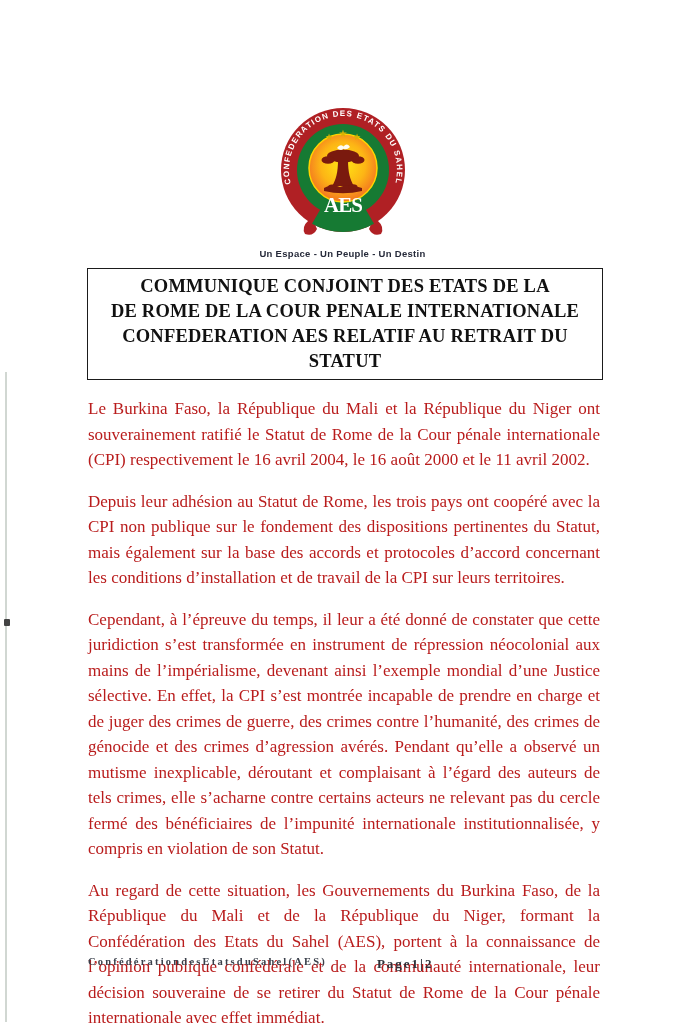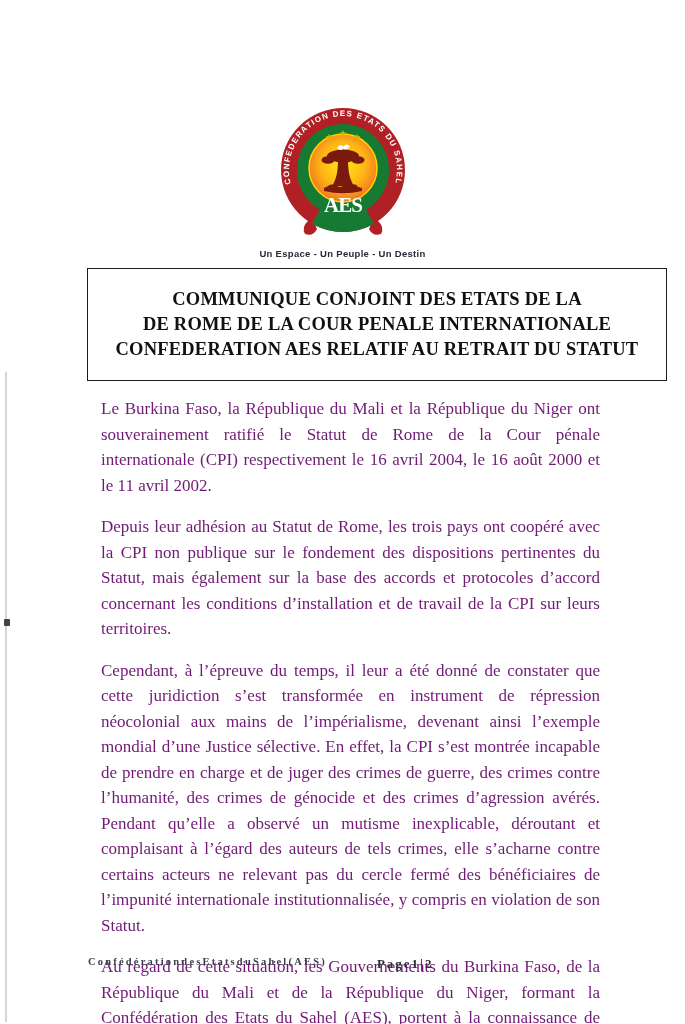--- a/index.html
+++ b/index.html
@@ -57,43 +57,42 @@
     font-weight: bold;
     letter-spacing: -1px;
   }
   .star-glyph {
     font-family: "DejaVu Sans", sans-serif;
   }
   
   .title-box {
     position: absolute;
     top: 268px; left: 87px;
-    width: 580px;
+    width: 516px;
     border: 1.5px solid #1b1b1b;
-    padding: 18px 8px;
+    padding: 5px 8px;
     text-align: center;
     font-weight: bold;
     font-size: 18.5px;
     line-height: 25px;
     letter-spacing: 0.2px;
     color: #111;
   }
   
   .doc-body {
     position: absolute;
     top: 396px; left: 88px;
     width: 512px;
   }
   .doc-body p {
     font-size: 17px;
     line-height: 25.5px;
     text-align: justify;
     margin-bottom: 16px;
-    color: #701a75;
-    margin-left: 13px;
+    color: #b91c1c;
   }
   
   .footer {
     position: absolute;
     top: 956px; left: 88px; right: 60px;
     display: flex;
     align-items: flex-start;
     font-family: Liberation Serif, serif;
   }
   .footer-org {

